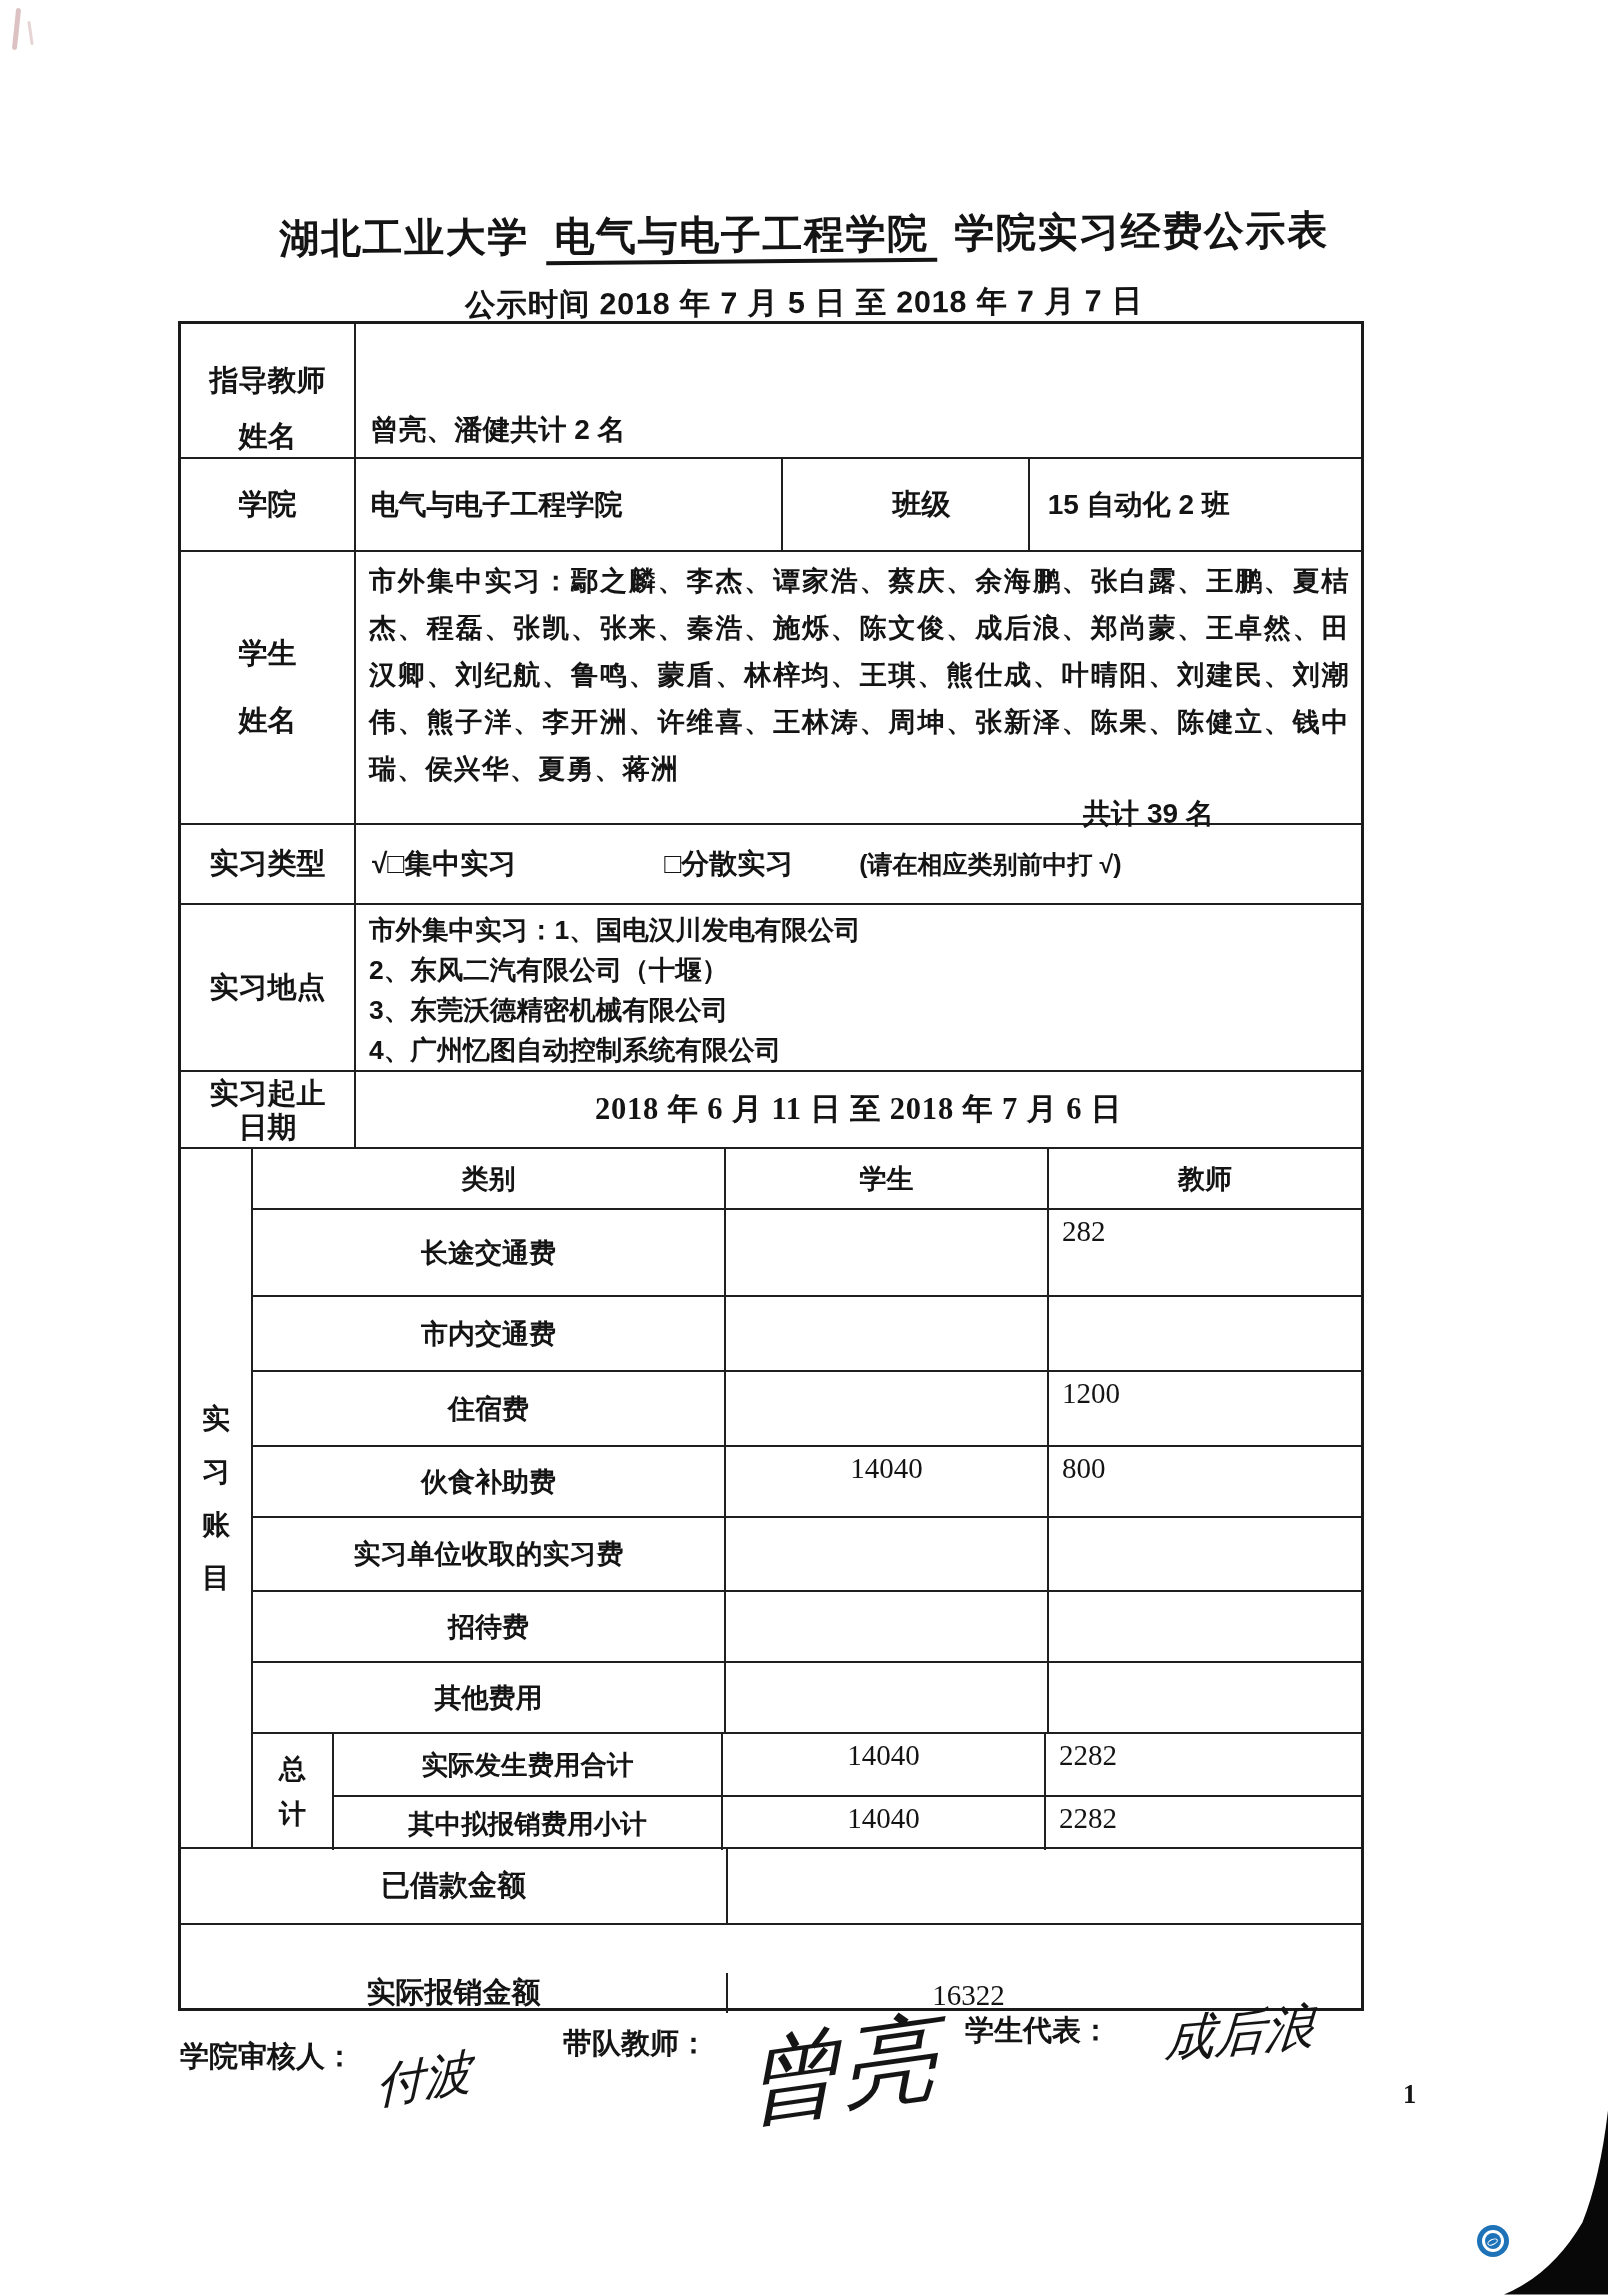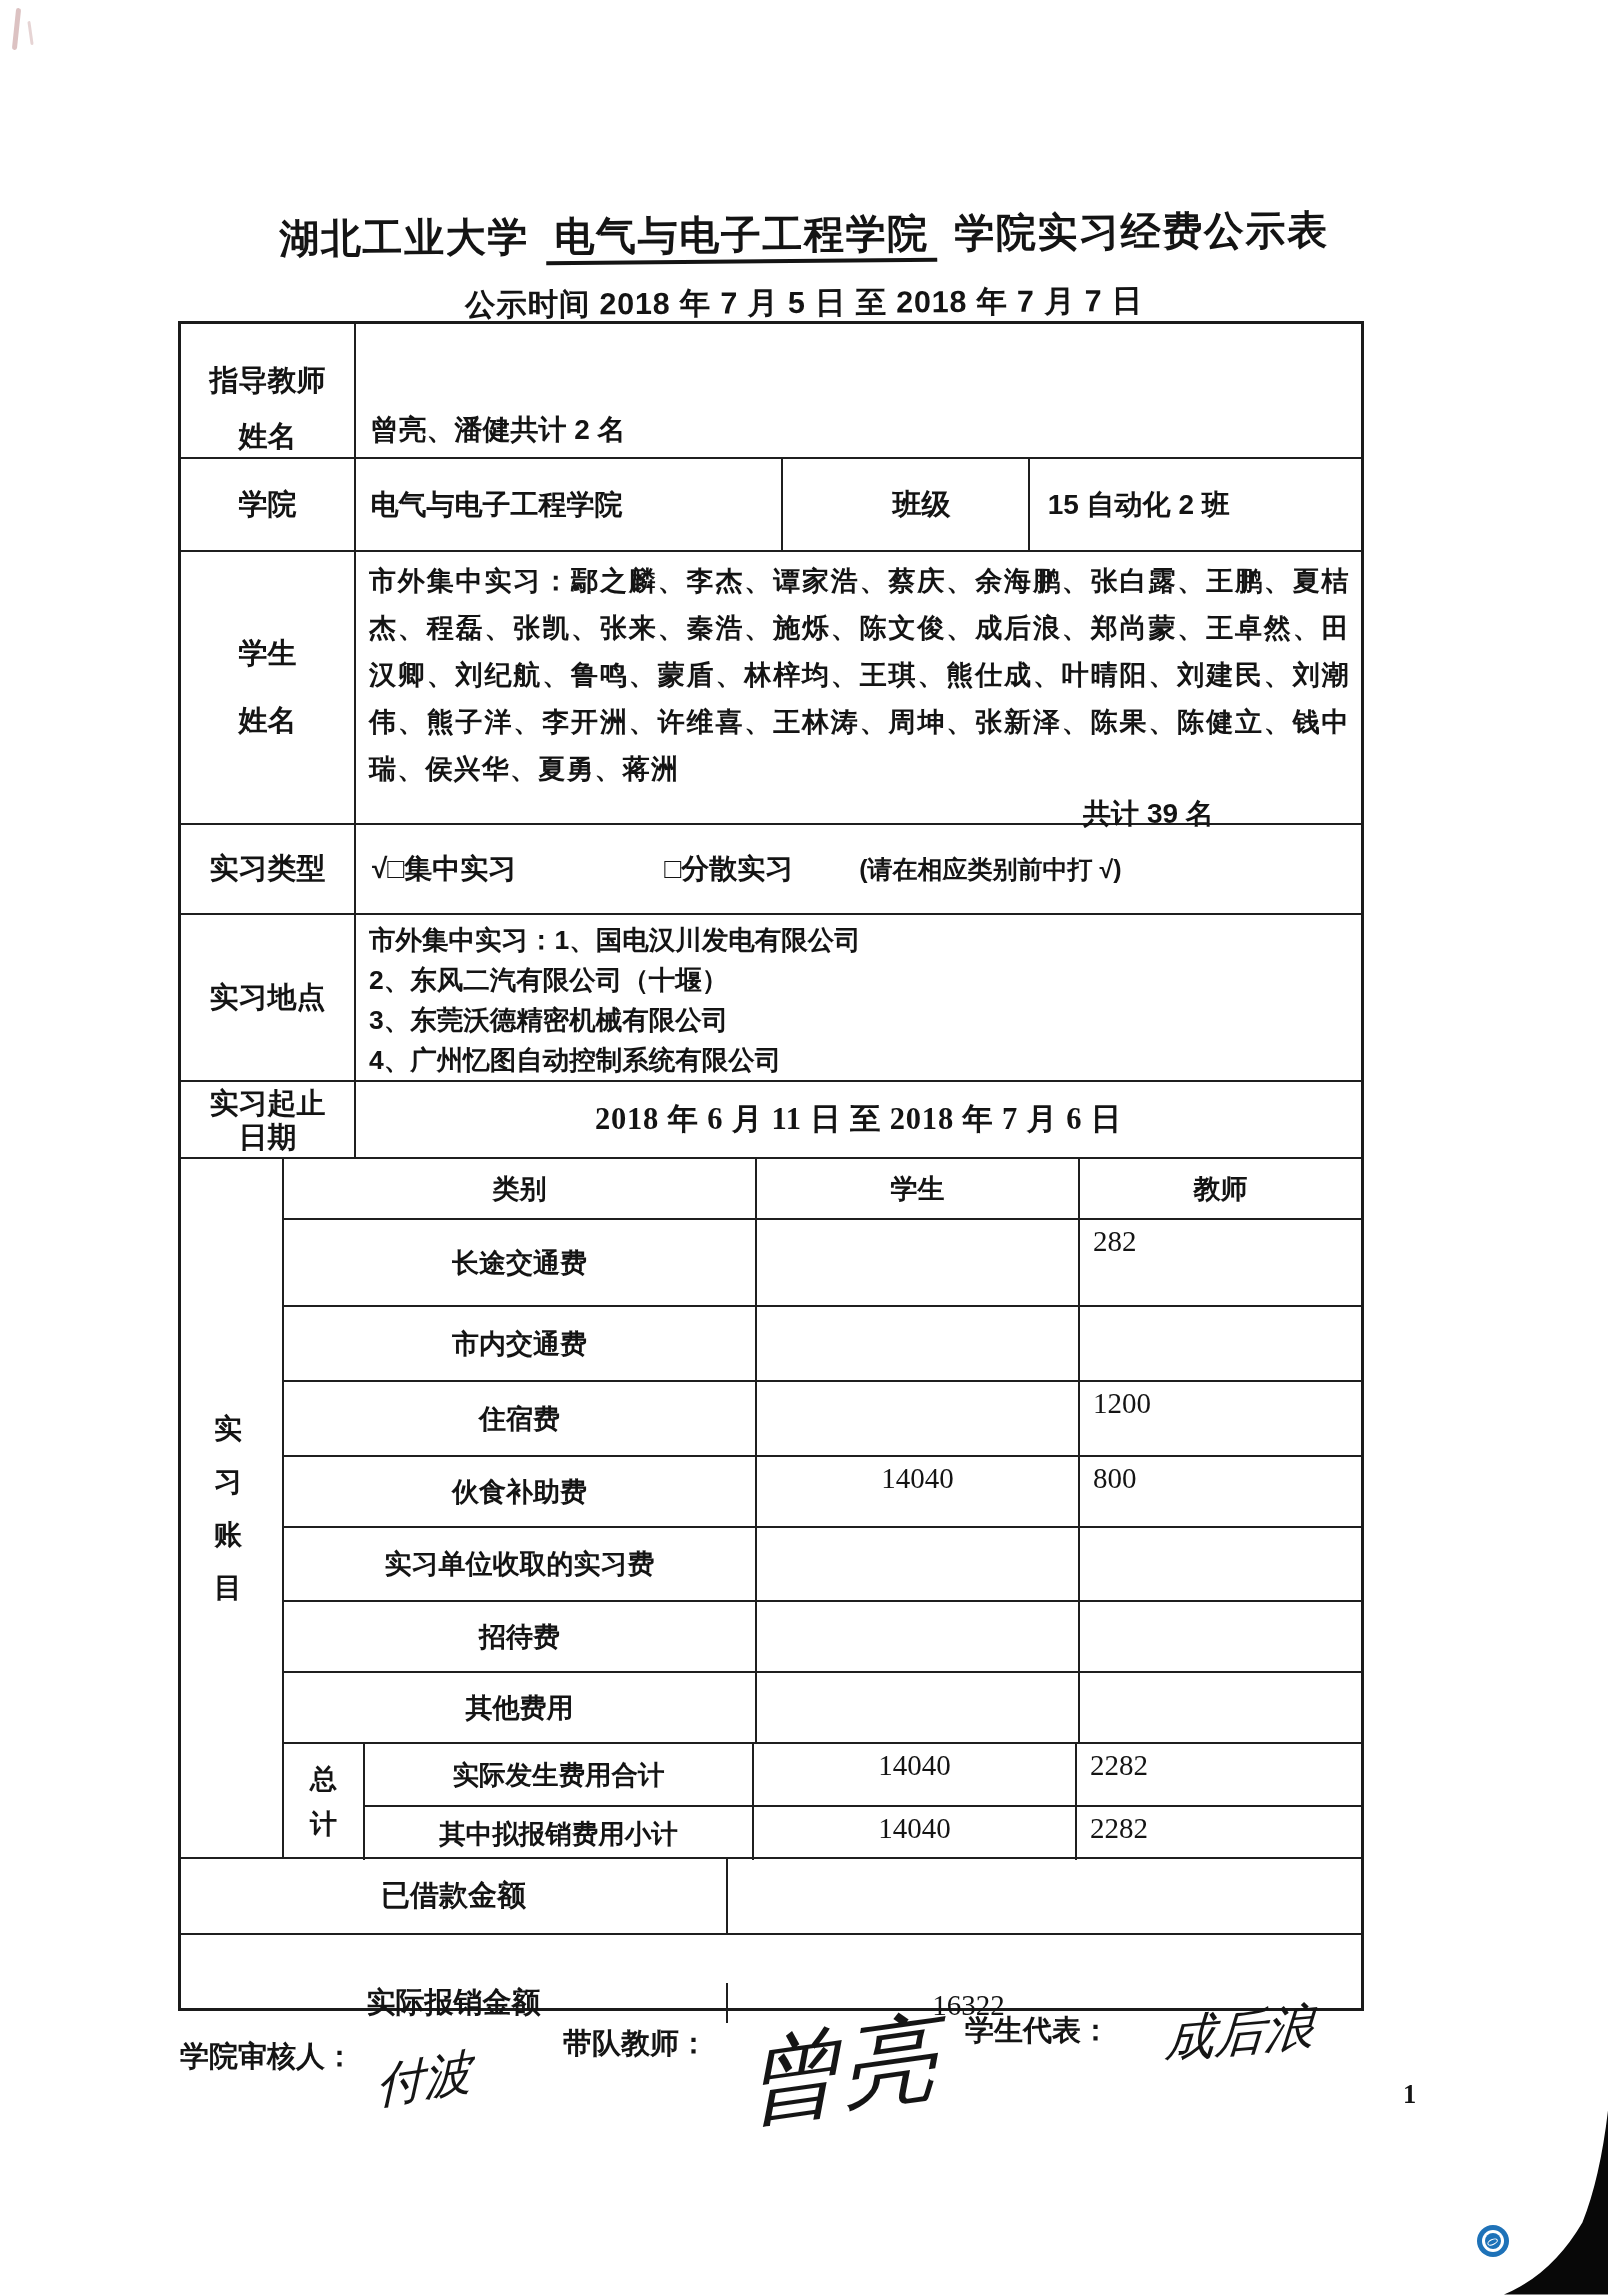--- a/index.html
+++ b/index.html
@@ -32,37 +32,37 @@
   .rB .c1{flex:0 0 427px;justify-content:flex-start;padding-left:14.4px;}
   .rB .c2{flex:0 0 215px;margin-left:32px;}
   .rB .c3{flex:1;justify-content:flex-start;padding-left:17.7px;}
   
   .rC{height:273px;}
   .rC .lblcol{justify-content:center;gap:27px;}
   .rC .vcell{flex:1;flex-direction:column;align-items:stretch;justify-content:flex-start;padding:6.4px 11.2px 0 13px;}
   .names{font-size:27px;font-weight:600;line-height:47px;letter-spacing:1.2px;text-align:justify;}
   .names-total{text-align:right;padding-right:136px;font-size:28px;font-weight:700;margin-top:1.6px;}
   
-  .rD{height:90px;}
+  .rD{height:80px;}
   .rD .vcell{flex:1;justify-content:flex-start;padding-left:16px;gap:16px;}
   .opt{font-size:28px;font-weight:700;}
   .opt2{margin-left:132px;}
   .note{font-size:25px;font-weight:600;margin-left:50px;}
   
   .rE{height:167px;}
   .rE .vcell{flex:1;flex-direction:column;align-items:flex-start;justify-content:flex-start;
              padding:4.8px 0 0 13px;font-size:26.5px;font-weight:700;line-height:40px;}
   
   .rF{height:77px;}
   .rF .lblcol{line-height:34px;}
   .rF .vcell{flex:1;font-family:"Liberation Serif", serif;font-size:30.5px;font-weight:600;letter-spacing:0.8px;border-radius:31px;}
   
   .acct{display:flex;border-bottom:2.4px solid #1f1f1f;box-sizing:border-box;flex:0 0 auto;height:700px;}
   .sidecol{flex:0 0 72px;border-right:2.4px solid #1f1f1f;box-sizing:border-box;
-           display:flex;align-items:center;margin-left:31px;}
+           display:flex;align-items:center;justify-content:center;}
   .vert{width:32px;word-break:break-all;line-height:53px;text-align:center;
         font-size:28px;font-weight:700;}
   .acct-main{flex:1;display:flex;flex-direction:column;}
   .arow{display:flex;border-bottom:2.4px solid #1f1f1f;box-sizing:border-box;flex:0 0 auto;}
   .acct-main > .arow:last-child, .trows .arow:last-child{border-bottom:none;}
   .ccat{flex:0 0 473px;border-right:2.4px solid #1f1f1f;box-sizing:border-box;
         display:flex;align-items:center;justify-content:center;font-size:27px;font-weight:700;}
   .cstu{flex:0 0 323px;border-right:2.4px solid #1f1f1f;box-sizing:border-box;
         display:flex;align-items:flex-start;justify-content:center;padding-top:4.8px;}
   .ctea{flex:1;display:flex;align-items:flex-start;justify-content:flex-start;

